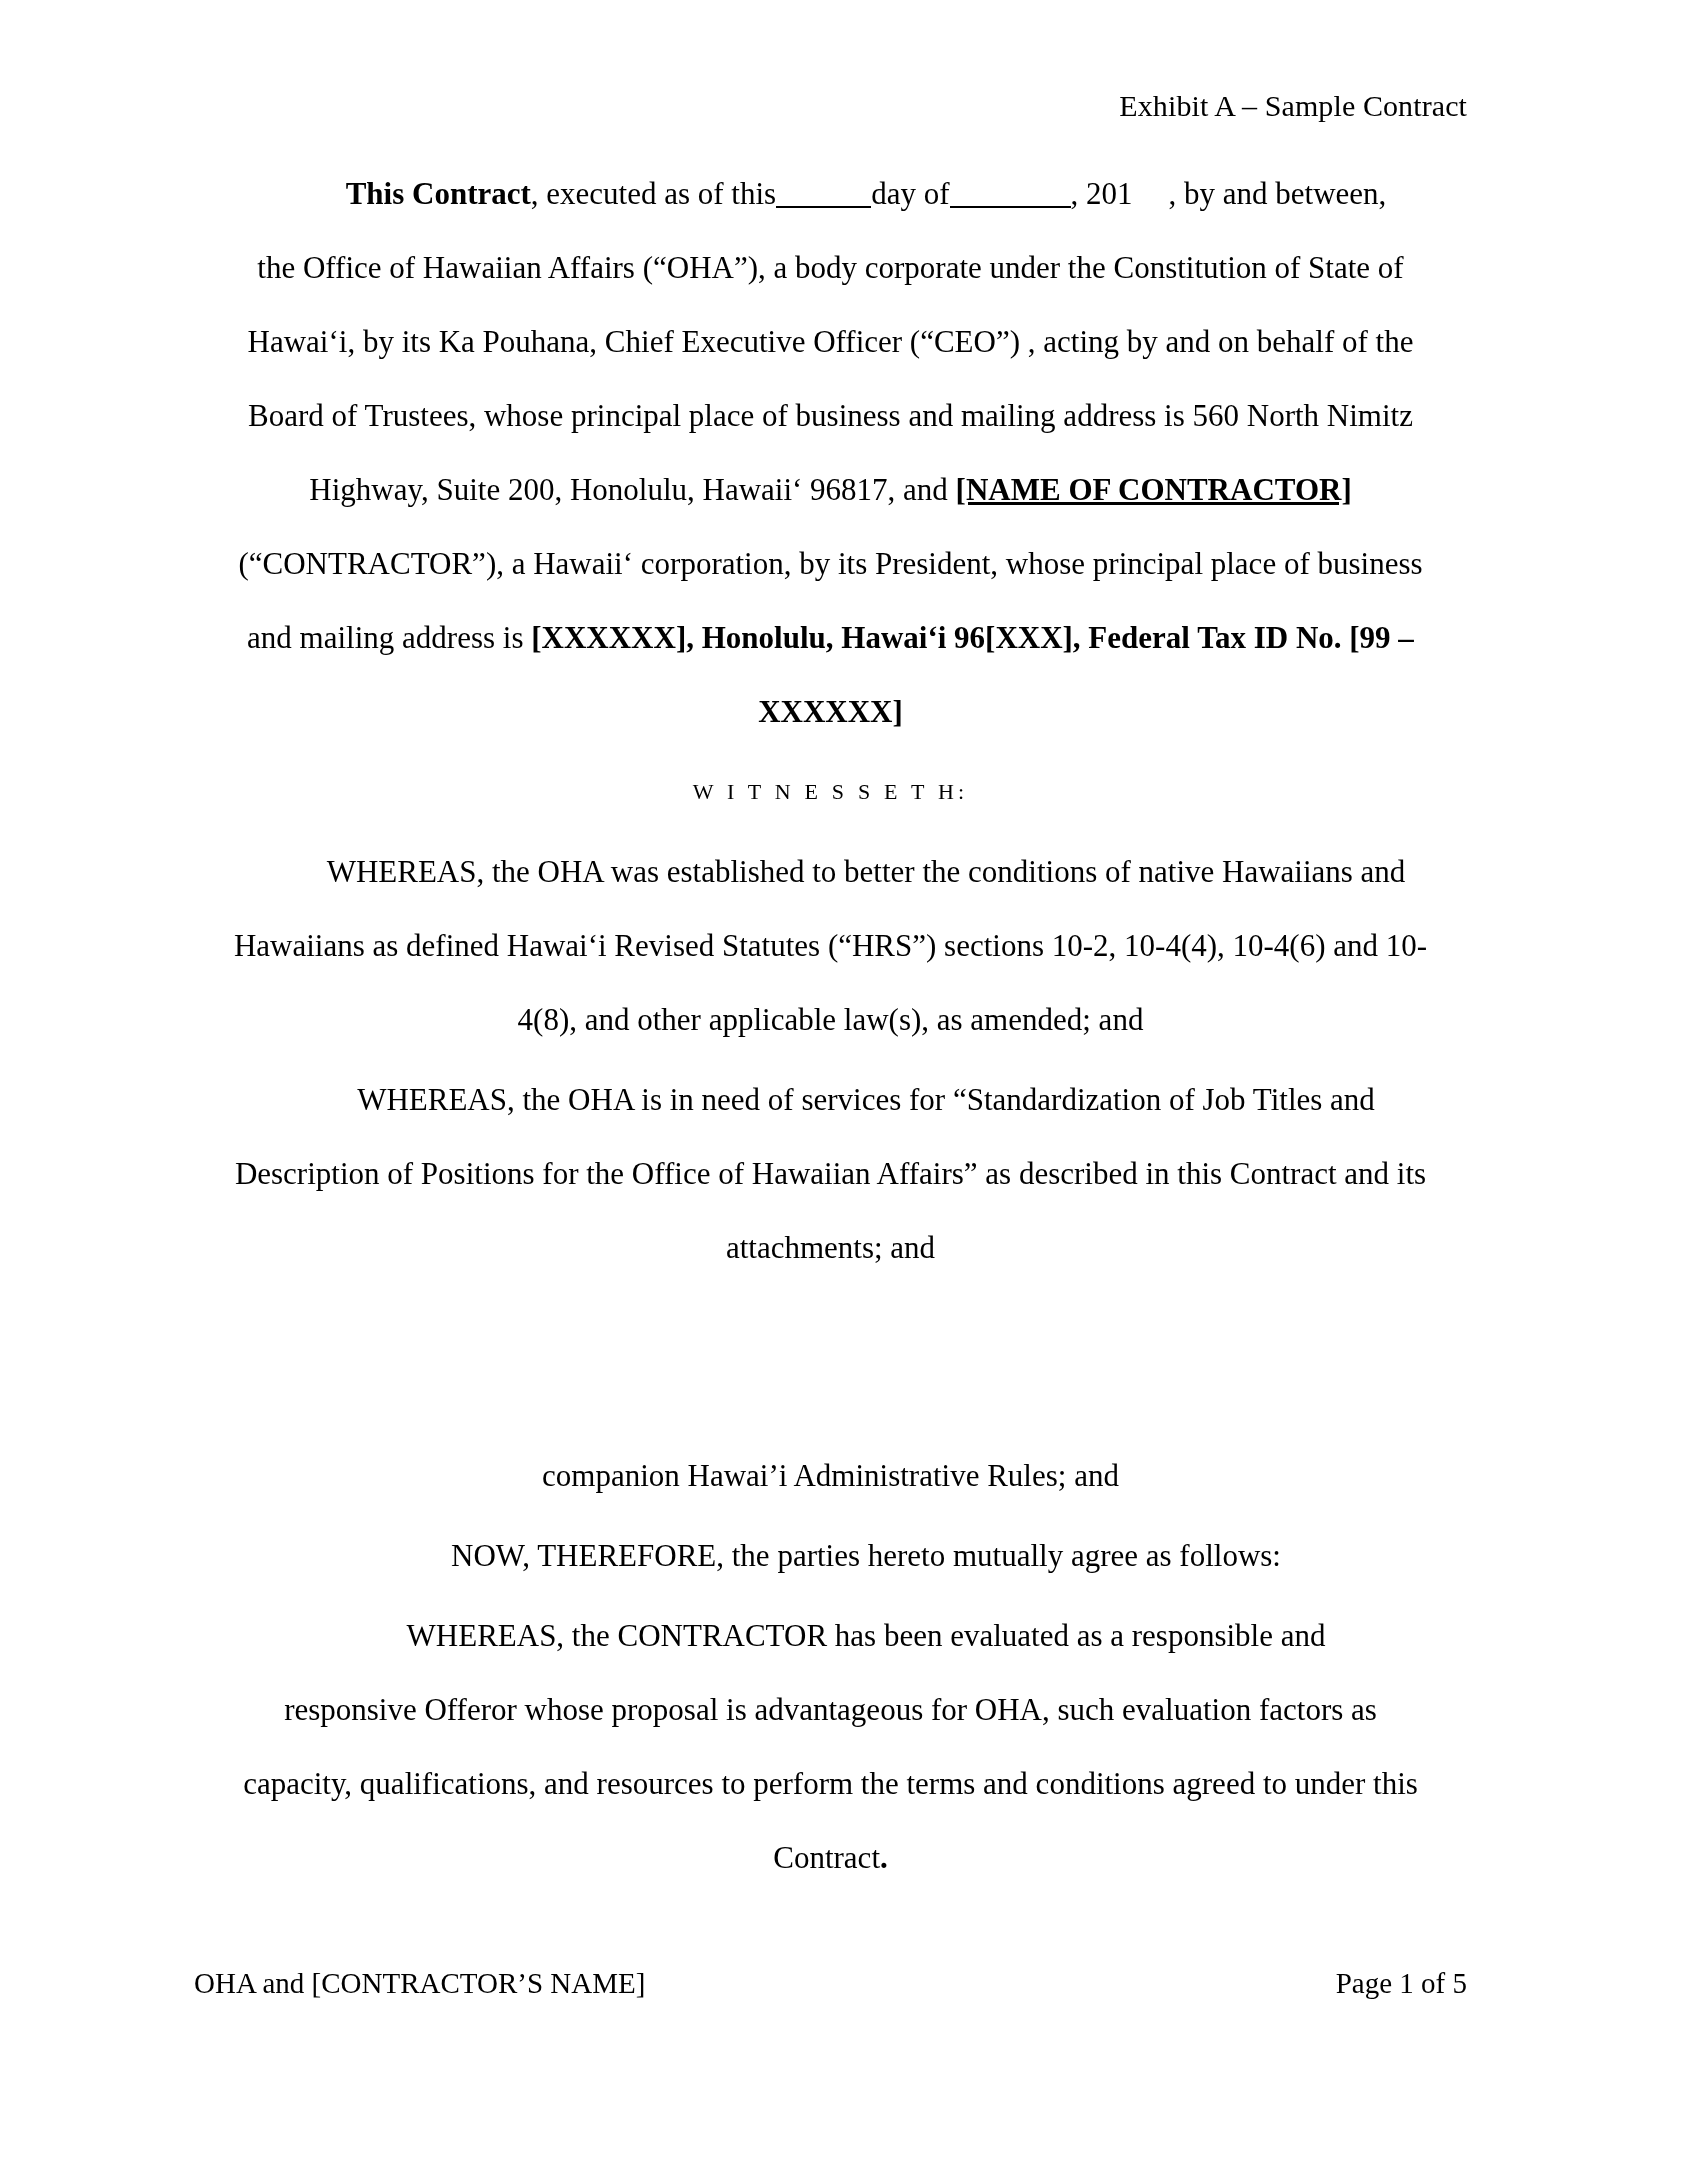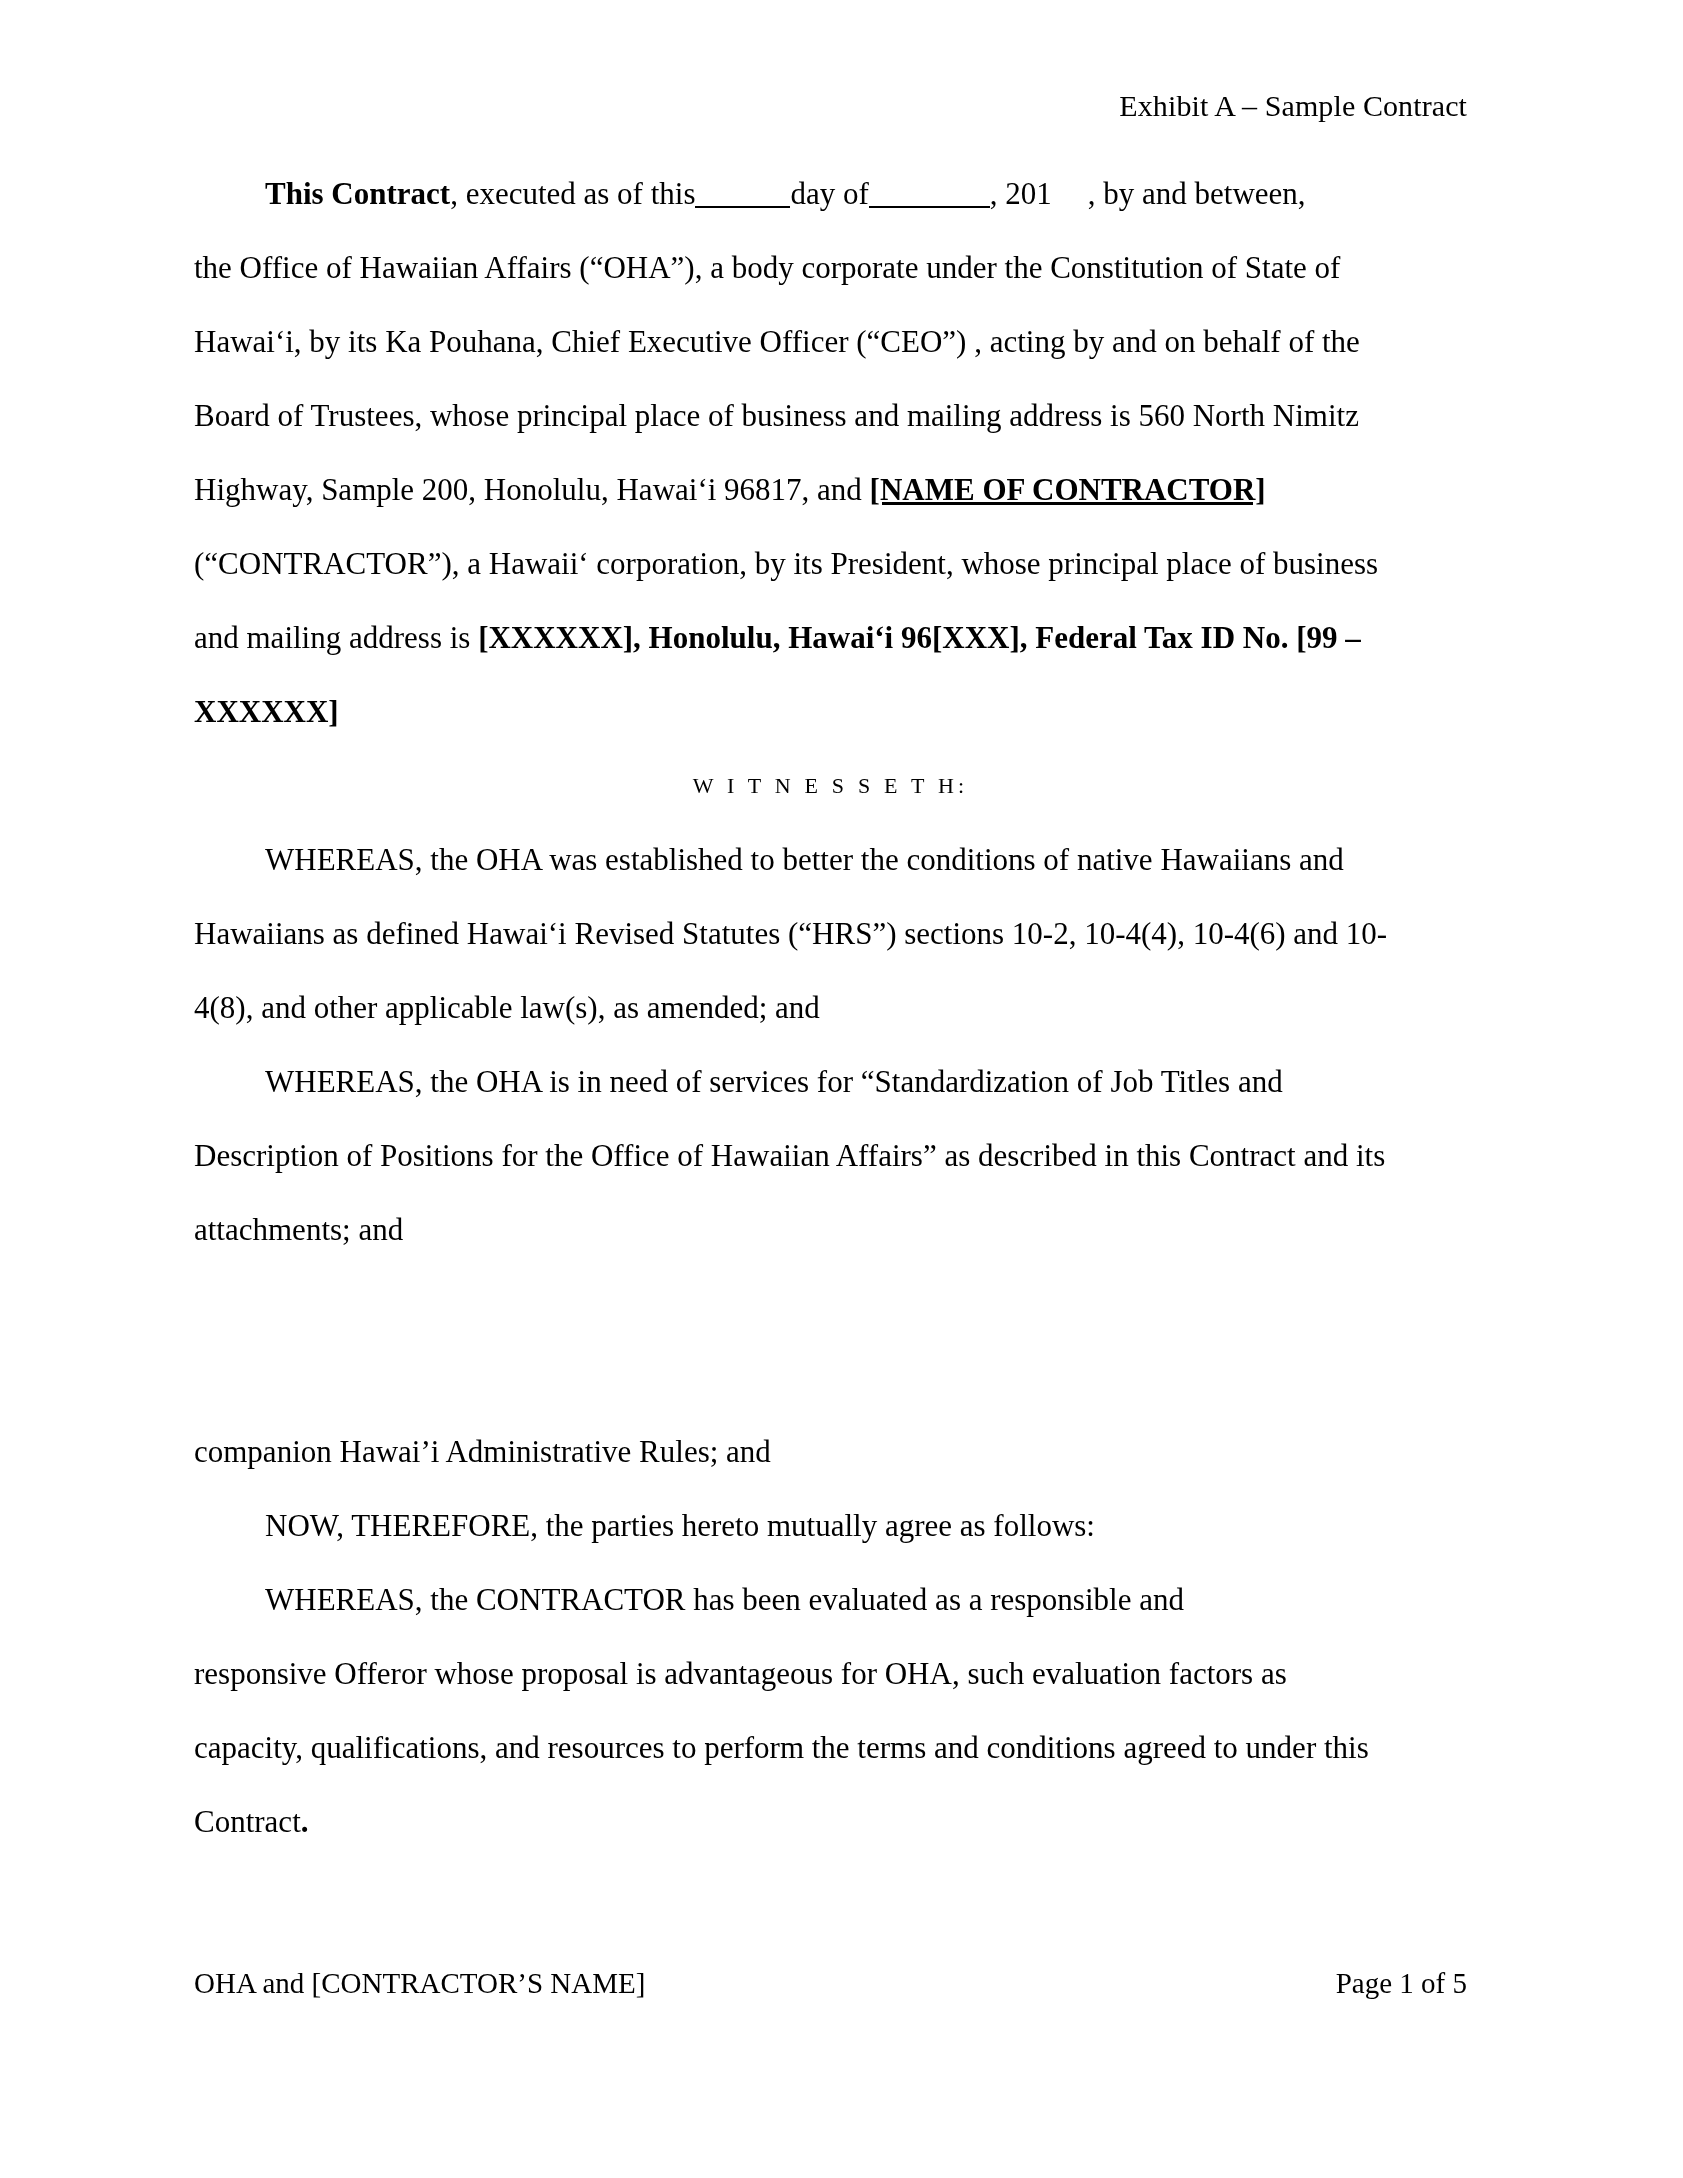--- a/index.html
+++ b/index.html
@@ -38,22 +38,23 @@
   }
 
   
   .doc-body {
     margin-top: 36px;
     font-size: 31px;
     line-height: 74px;
     text-align: left;
   }
   p.para {
-    margin: 0;
+    margin: 6px;
     text-indent: 0;
+    text-align: center;
   }
   .indent {
     display: inline-block;
     width: 71px;
   }
   .b { font-weight: bold; }
   .bu { font-weight: bold; text-decoration: underline; }
   .blank-sm {
     display: inline-block;
     width: 95px;
@@ -101,21 +102,21 @@
       <span>Exhibit A – Sample Contract</span>
     </div>
 
     <div class="doc-body">
 
       <p class="para">
         <span class="indent"></span><span class="b">This Contract</span><span>, executed as of this</span><span class="blank-sm"></span><span>day of</span><span class="blank-md"></span><span>, 201</span><span class="gap-sm"></span><span>, by and between,</span><br>
         <span>the Office of Hawaiian Affairs (“OHA”), a body corporate under the Constitution of State of</span><br>
         <span>Hawaiʻi, by its Ka Pouhana, Chief Executive Officer (“CEO”) , acting by and on behalf of the</span><br>
         <span>Board of Trustees, whose principal place of business and mailing address is 560 North Nimitz</span><br>
-        <span>Highway, Sample 200, Honolulu, Hawaiʻi 96817, and </span><span class="bu">[NAME OF CONTRACTOR]</span><br>
+        <span>Highway, Suite 200, Honolulu, Hawaiiʻ 96817, and </span><span class="bu">[NAME OF CONTRACTOR]</span><br>
         <span>(“CONTRACTOR”), a Hawaiiʻ corporation, by its President, whose principal place of business</span><br>
         <span>and mailing address is </span><span class="b">[XXXXXX], Honolulu, Hawaiʻi 96[XXX], Federal Tax ID No. [99 –</span><br>
         <span class="b">XXXXXX]</span>
       </p>
 
       <p class="witnesseth">W I T N E S S E T H:</p>
 
       <p class="para">
         <span class="indent"></span><span>WHEREAS, the OHA was established to better the conditions of native Hawaiians and</span><br>
         <span>Hawaiians as defined Hawaiʻi Revised Statutes (“HRS”) sections 10-2, 10-4(4), 10-4(6) and 10-</span><br>

